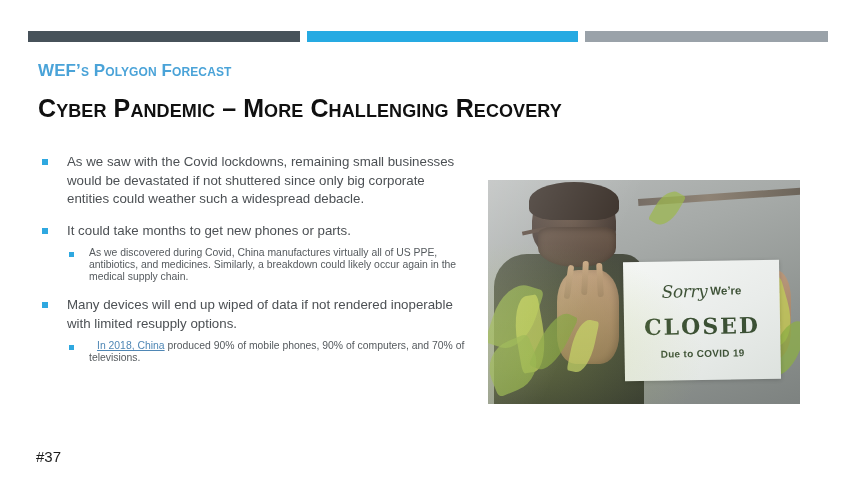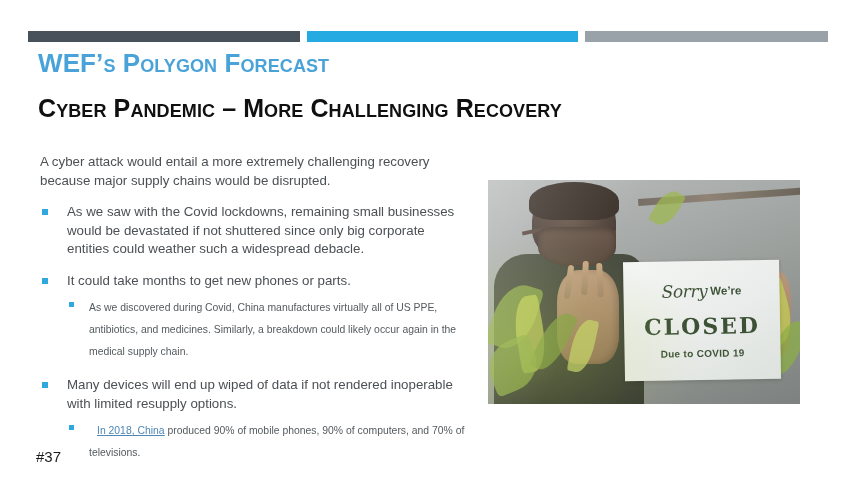--- a/index.html
+++ b/index.html
@@ -30,22 +30,22 @@
     display: block;
   }
   .rule-bar.seg-dark  { left: 28px;  width: 272px; background: #47525a; }
   .rule-bar.seg-blue  { left: 307px; width: 271px; background: #26aae2; }
   .rule-bar.seg-gray  { left: 585px; width: 243px; background: #9aa2a9; }
 
   
   .title-main {
     position: absolute;
     left: 38px;
-    top: 48px;
-    font-size: 26px;
+    top: 61px;
+    font-size: 17px;
     font-weight: bold;
     color: #4aa3d8;
     font-variant: small-caps;
     letter-spacing: 0.1px;
     white-space: nowrap;
   }
   .title-sub {
     position: absolute;
     left: 38px;
     top: 94px;
@@ -96,21 +96,21 @@
 
   ul.lvl2 {
     list-style: none;
     margin: 7px 0 0 0;
     padding: 0;
   }
   ul.lvl2 > li {
     position: relative;
     padding-left: 22px;
     font-size: 10.4px;
-    line-height: 22px;
+    line-height: 12px;
     color: #555a5e;
     margin-bottom: 4px;
   }
   ul.lvl2 > li > .sq {
     position: absolute;
     left: 2px;
     top: 5px;
     width: 5px;
     height: 5px;
     background: #2fa8e0;
@@ -293,21 +293,20 @@
 
   <div class="rule-bar seg-dark"></div>
   <div class="rule-bar seg-blue"></div>
   <div class="rule-bar seg-gray"></div>
 
   <div class="title-main">WEF’s Polygon Forecast</div>
   <div class="title-sub">Cyber Pandemic – More Challenging Recovery</div>
 
   <div class="body-col">
 
-    <p class="lead">A cyber attack would entail a more extremely challenging recovery because major supply chains would be disrupted.</p>
 
     <ul class="lvl1">
 
       <li>
         <span class="sq"></span>
         <span>As we saw with the Covid lockdowns, remaining small businesses would be devastated if not shuttered since only big corporate entities could weather such a widespread debacle.</span>
       </li>
 
       <li>
         <span class="sq"></span>

